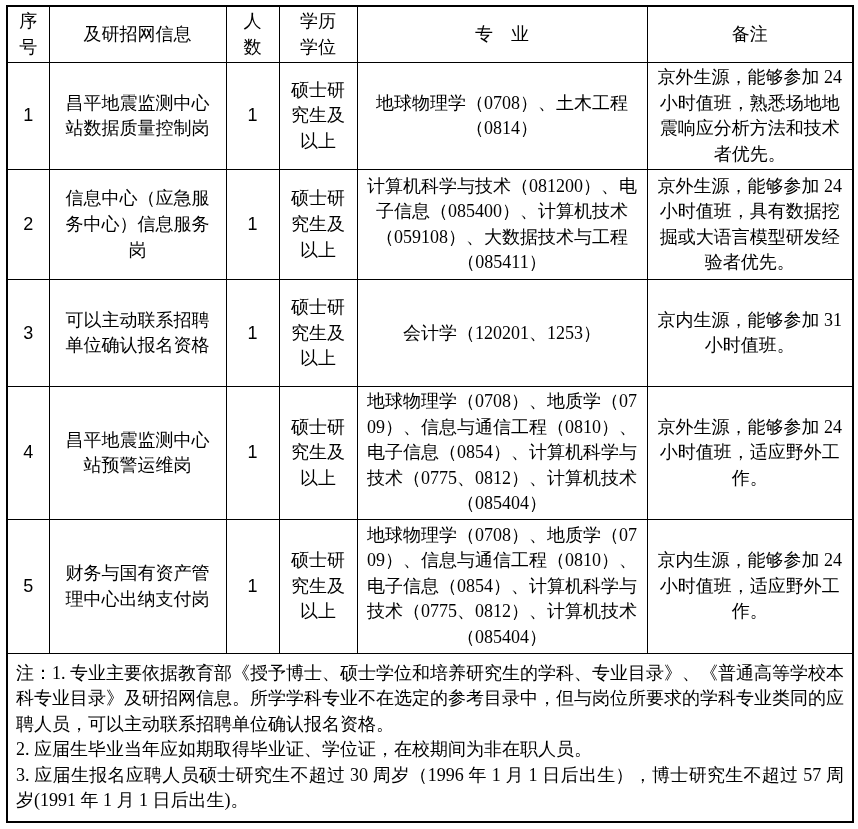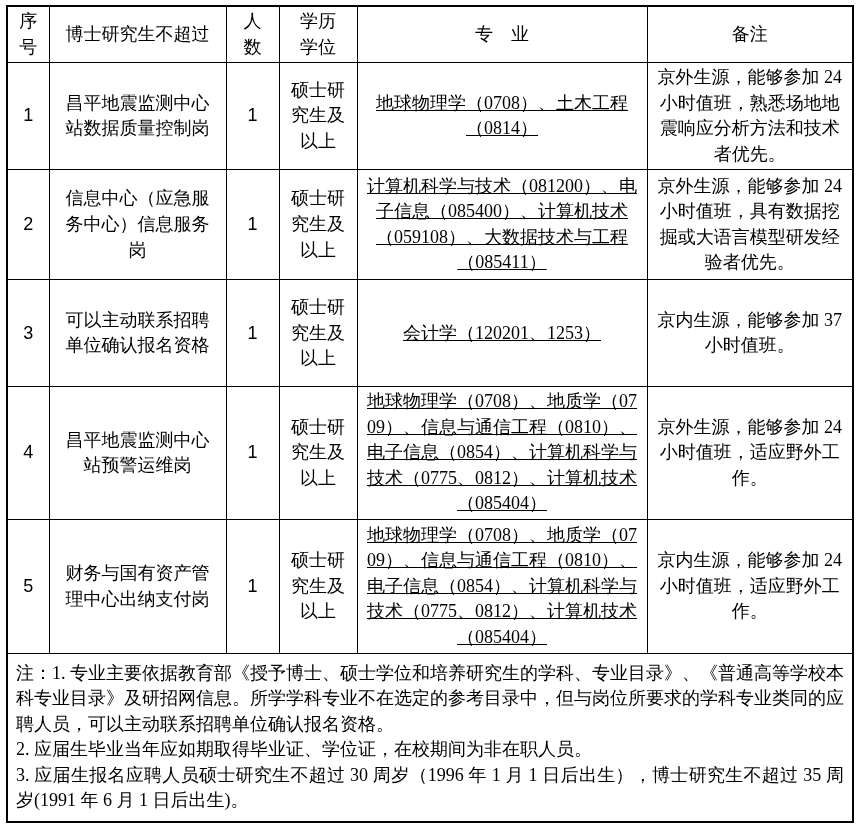--- a/index.html
+++ b/index.html
@@ -57,21 +57,21 @@
     font-family: "Liberation Sans", "DejaVu Sans", sans-serif;
     font-size: 16px;
   }
   .count-cell {
     font-family: "Liberation Sans", "DejaVu Sans", sans-serif;
     font-size: 16px;
     font-weight: bold;
   }
   .dept-cell { padding: 2px 14px; }
   .degree-cell { font-size: 17px; padding: 2px 6px; }
-  .major-cell { padding: 2px 6px; text-decoration: underline; }
+  .major-cell { padding: 2px 6px; }
   .remark-cell { padding: 2px 8px; }
 
   td.notes-cell {
     text-align: left;
     vertical-align: top;
     padding: 10px 12px 8px 12px;
     font-size: 18px;
     line-height: 1.55;
   }
   td.notes-cell p {
@@ -90,21 +90,21 @@
       <col class="c-count">
       <col class="c-degree">
       <col class="c-major">
       <col class="c-remark">
     </colgroup>
 
     <tbody>
         <tr class="r-head">
       <th class="pre">序
 号</th>
-      <th>博士研究生不超过</th>
+      <th>及研招网信息</th>
       <th class="pre">人
 数</th>
       <th class="pre">学历
 学位</th>
       <th>专　业</th>
       <th>备注</th>
     </tr>
 
     <tr class="r-1">
       <td class="no-cell">1</td>
@@ -123,21 +123,21 @@
       <td class="major-cell">计算机科学与技术（081200）、电子信息（085400）、计算机技术（059108）、大数据技术与工程（085411）</td>
       <td class="remark-cell">京外生源，能够参加 24 小时值班，具有数据挖掘或大语言模型研发经验者优先。</td>
     </tr>
 
     <tr class="r-3">
       <td class="no-cell">3</td>
       <td class="dept-cell">可以主动联系招聘单位确认报名资格</td>
       <td class="count-cell">1</td>
       <td class="degree-cell">硕士研究生及以上</td>
       <td class="major-cell">会计学（120201、1253）</td>
-      <td class="remark-cell">京内生源，能够参加 37 小时值班。</td>
+      <td class="remark-cell">京内生源，能够参加 31 小时值班。</td>
     </tr>
 
     <tr class="r-4">
       <td class="no-cell">4</td>
       <td class="dept-cell">昌平地震监测中心站预警运维岗</td>
       <td class="count-cell">1</td>
       <td class="degree-cell">硕士研究生及以上</td>
       <td class="major-cell">地球物理学（0708）、地质学（0709）、信息与通信工程（0810）、电子信息（0854）、计算机科学与技术（0775、0812）、计算机技术（085404）</td>
       <td class="remark-cell">京外生源，能够参加 24 小时值班，适应野外工作。</td>
     </tr>
@@ -148,18 +148,18 @@
       <td class="count-cell">1</td>
       <td class="degree-cell">硕士研究生及以上</td>
       <td class="major-cell">地球物理学（0708）、地质学（0709）、信息与通信工程（0810）、电子信息（0854）、计算机科学与技术（0775、0812）、计算机技术（085404）</td>
       <td class="remark-cell">京内生源，能够参加 24 小时值班，适应野外工作。</td>
     </tr>
 
     <tr class="r-notes">
       <td class="notes-cell" colspan="6">
         <p>注：1. 专业主要依据教育部《授予博士、硕士学位和培养研究生的学科、专业目录》、《普通高等学校本科专业目录》及研招网信息。所学学科专业不在选定的参考目录中，但与岗位所要求的学科专业类同的应聘人员，可以主动联系招聘单位确认报名资格。</p>
         <p>2.  应届生毕业当年应如期取得毕业证、学位证，在校期间为非在职人员。</p>
-        <p>3. 应届生报名应聘人员硕士研究生不超过 30 周岁（1996 年 1 月 1 日后出生），博士研究生不超过 35 周岁(1991 年 6 月 1 日后出生)。</p>
+        <p>3. 应届生报名应聘人员硕士研究生不超过 30 周岁（1996 年 1 月 1 日后出生），博士研究生不超过 57 周岁(1991 年 1 月 1 日后出生)。</p>
       </td>
     </tr>
   </tbody>
     </table>
 </div>
 
 </body></html>

